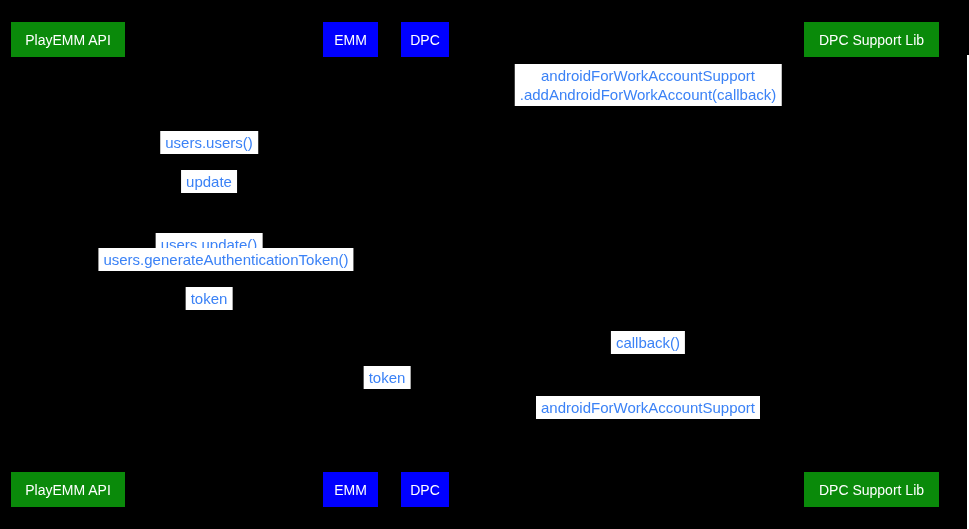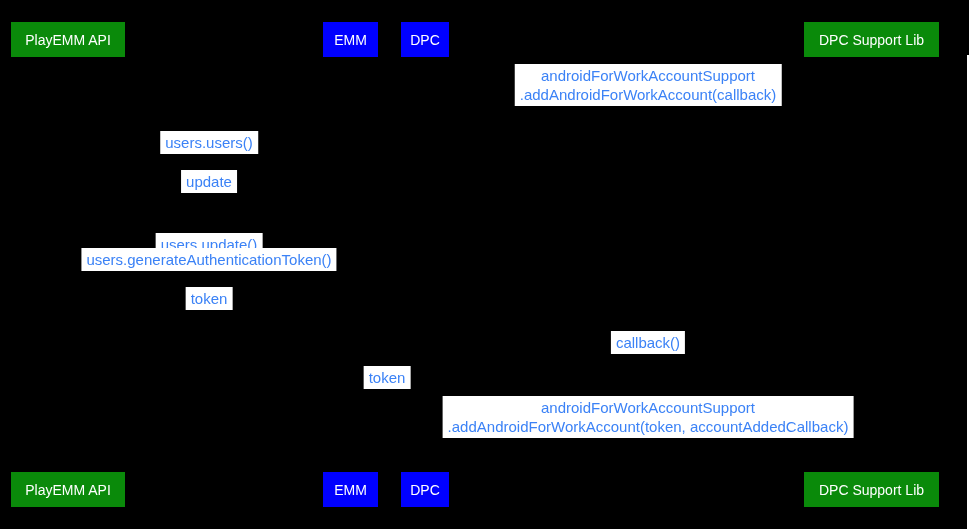--- a/index.html
+++ b/index.html
@@ -61,39 +61,38 @@
   </div>
 
   <div class="msg" style="left:209px; top:170px;">
     <span>update</span>
   </div>
 
   <div class="msg" style="left:209px; top:209px;margin-top:24px;">
     <span>users.update()</span>
   </div>
 
-  <div class="msg" style="left:209px; top:248px;">
+  <div class="msg" style="left:226px; top:248px;">
     <span>users.generateAuthenticationToken()</span>
   </div>
 
   <div class="msg" style="left:209px; top:287px;">
     <span>token</span>
   </div>
 
   <div class="msg" style="left:648px; top:331px;">
     <span>callback()</span>
   </div>
 
   <div class="msg" style="left:387px; top:366px;">
     <span>token</span>
   </div>
 
   <div class="msg" style="left:648px; top:396px;">
     <span>androidForWorkAccountSupport</span>
-    <span>.addAndroidForWorkAccount(token, accountAddedCallback)</span>
   </div>
 
   <div class="actor green" style="left: 11px; top: 472px; width: 114px; background: rgb(10, 138, 10);">PlayEMM API</div>
   <div class="actor blue" style="left: 323px; top: 472px; width: 55px; background: rgb(0, 0, 255);">EMM</div>
   <div class="actor blue" style="left: 401px; top: 472px; width: 48px; background: rgb(0, 0, 255);">DPC</div>
   <div class="actor green" style="left: 804px; top: 472px; width: 135px; background: rgb(10, 138, 10);">DPC Support Lib</div>
 
   <div class="edge-line" style="left: 967px; top: 55px; width: 2px; height: 474px; background: rgb(255, 255, 255);"></div>
 
 </div>

